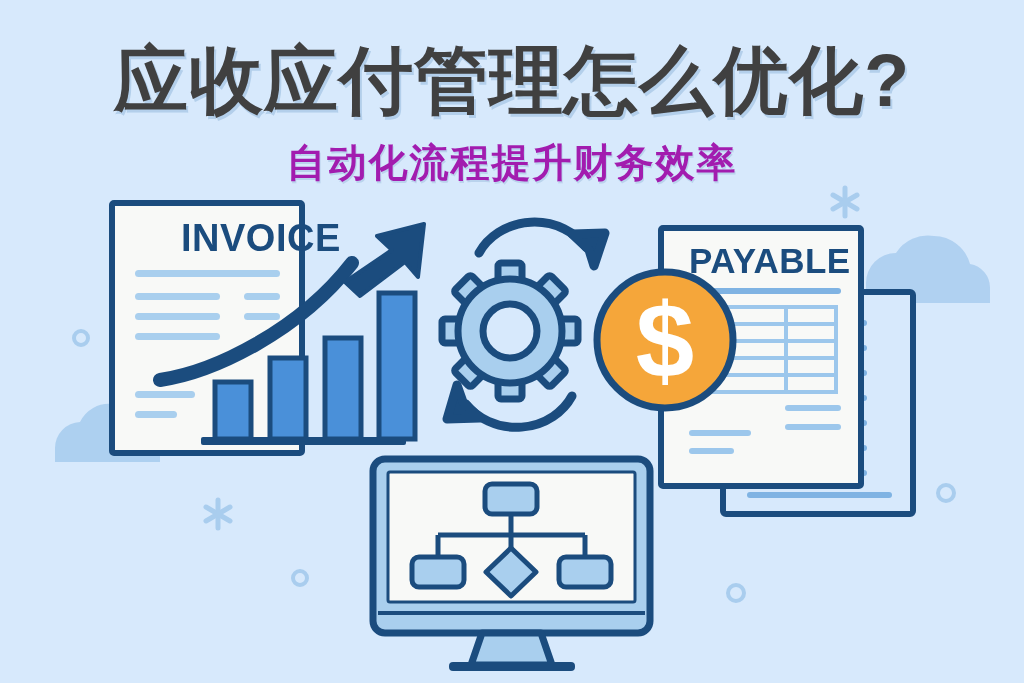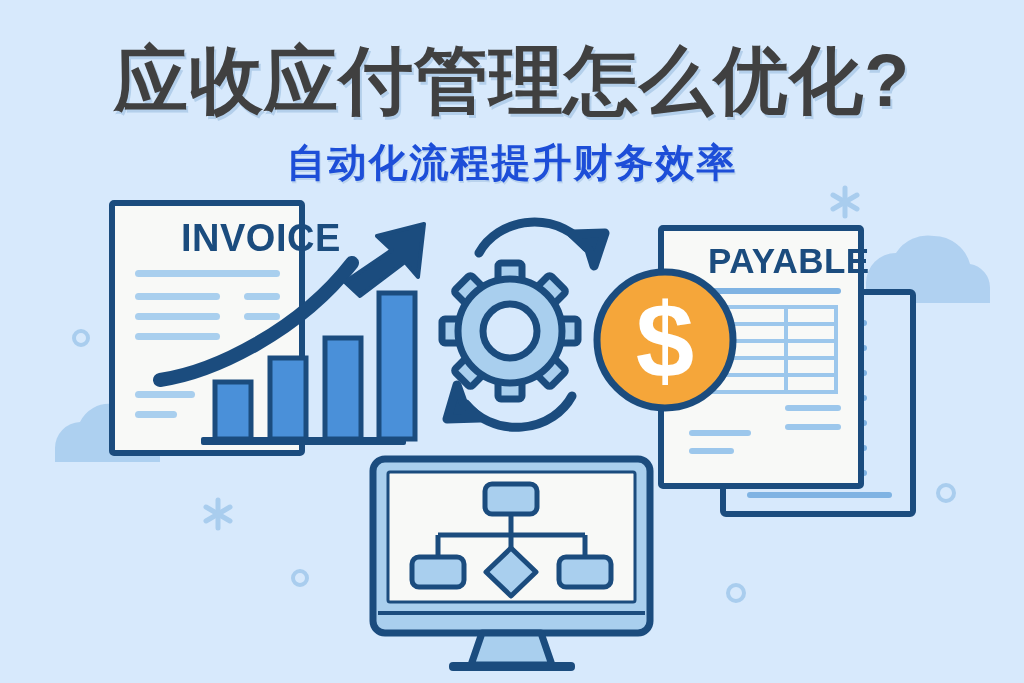--- a/index.html
+++ b/index.html
@@ -32,34 +32,34 @@
     white-space: nowrap;
   }
   .subtitle {
     position: absolute;
     left: 0; right: 0;
     top: 143px;
     text-align: center;
     font-size: 39px;
     font-weight: 600;
     letter-spacing: 2px;
-    color: #1d4ed8;
+    color: #a21caf;
     line-height: 1.0;
     text-shadow: 1px 2px 0 rgba(150,185,220,0.45);
     white-space: nowrap;
   }
   .doc-label {
     position: absolute;
     font-weight: 700;
     color: #1b4c7e;
     line-height: 1;
     white-space: nowrap;
   }
   .label-invoice { left: 141px; top: 219px; font-size: 38px; letter-spacing: 0.5px; margin-left: 40px; }
-  .label-payable { left: 689px; top: 243px; font-size: 35px; letter-spacing: 0.5px; margin-left: 19px; }
+  .label-payable { left: 689px; top: 243px; font-size: 35px; letter-spacing: 0.5px; }
 </style>
 </head>
 <body>
 
 <div id="stage">
 
   <svg id="art" viewBox="0 0 1024 683" width="1024" height="683">
 
     <rect x="0" y="0" width="1024" height="683" fill="#d7e9fc"></rect>
 

